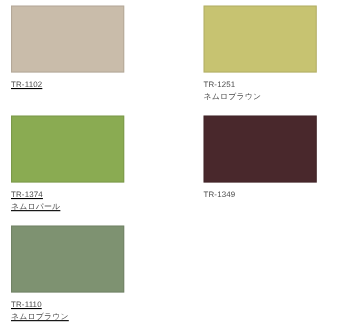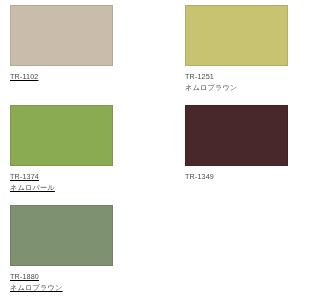--- a/index.html
+++ b/index.html
@@ -90,18 +90,18 @@
   <div class="swatch-cell col-left">
     <span class="swatch-chip" style="background-color: rgb(73, 40, 44);"></span>
     <div class="swatch-meta">
       <span class="swatch-code">TR-1349</span>
     </div>
   </div>
 
   <div class="swatch-cell col-right">
     <span class="swatch-chip" style="background-color: rgb(126, 146, 113);"></span>
     <div class="swatch-meta">
-      <span class="swatch-code">TR-1880</span>
+      <span class="swatch-code">TR-1110</span>
       <span class="swatch-name">ネムロブラウン</span>
     </div>
   </div>
 
 </div>
 
 </body></html>

